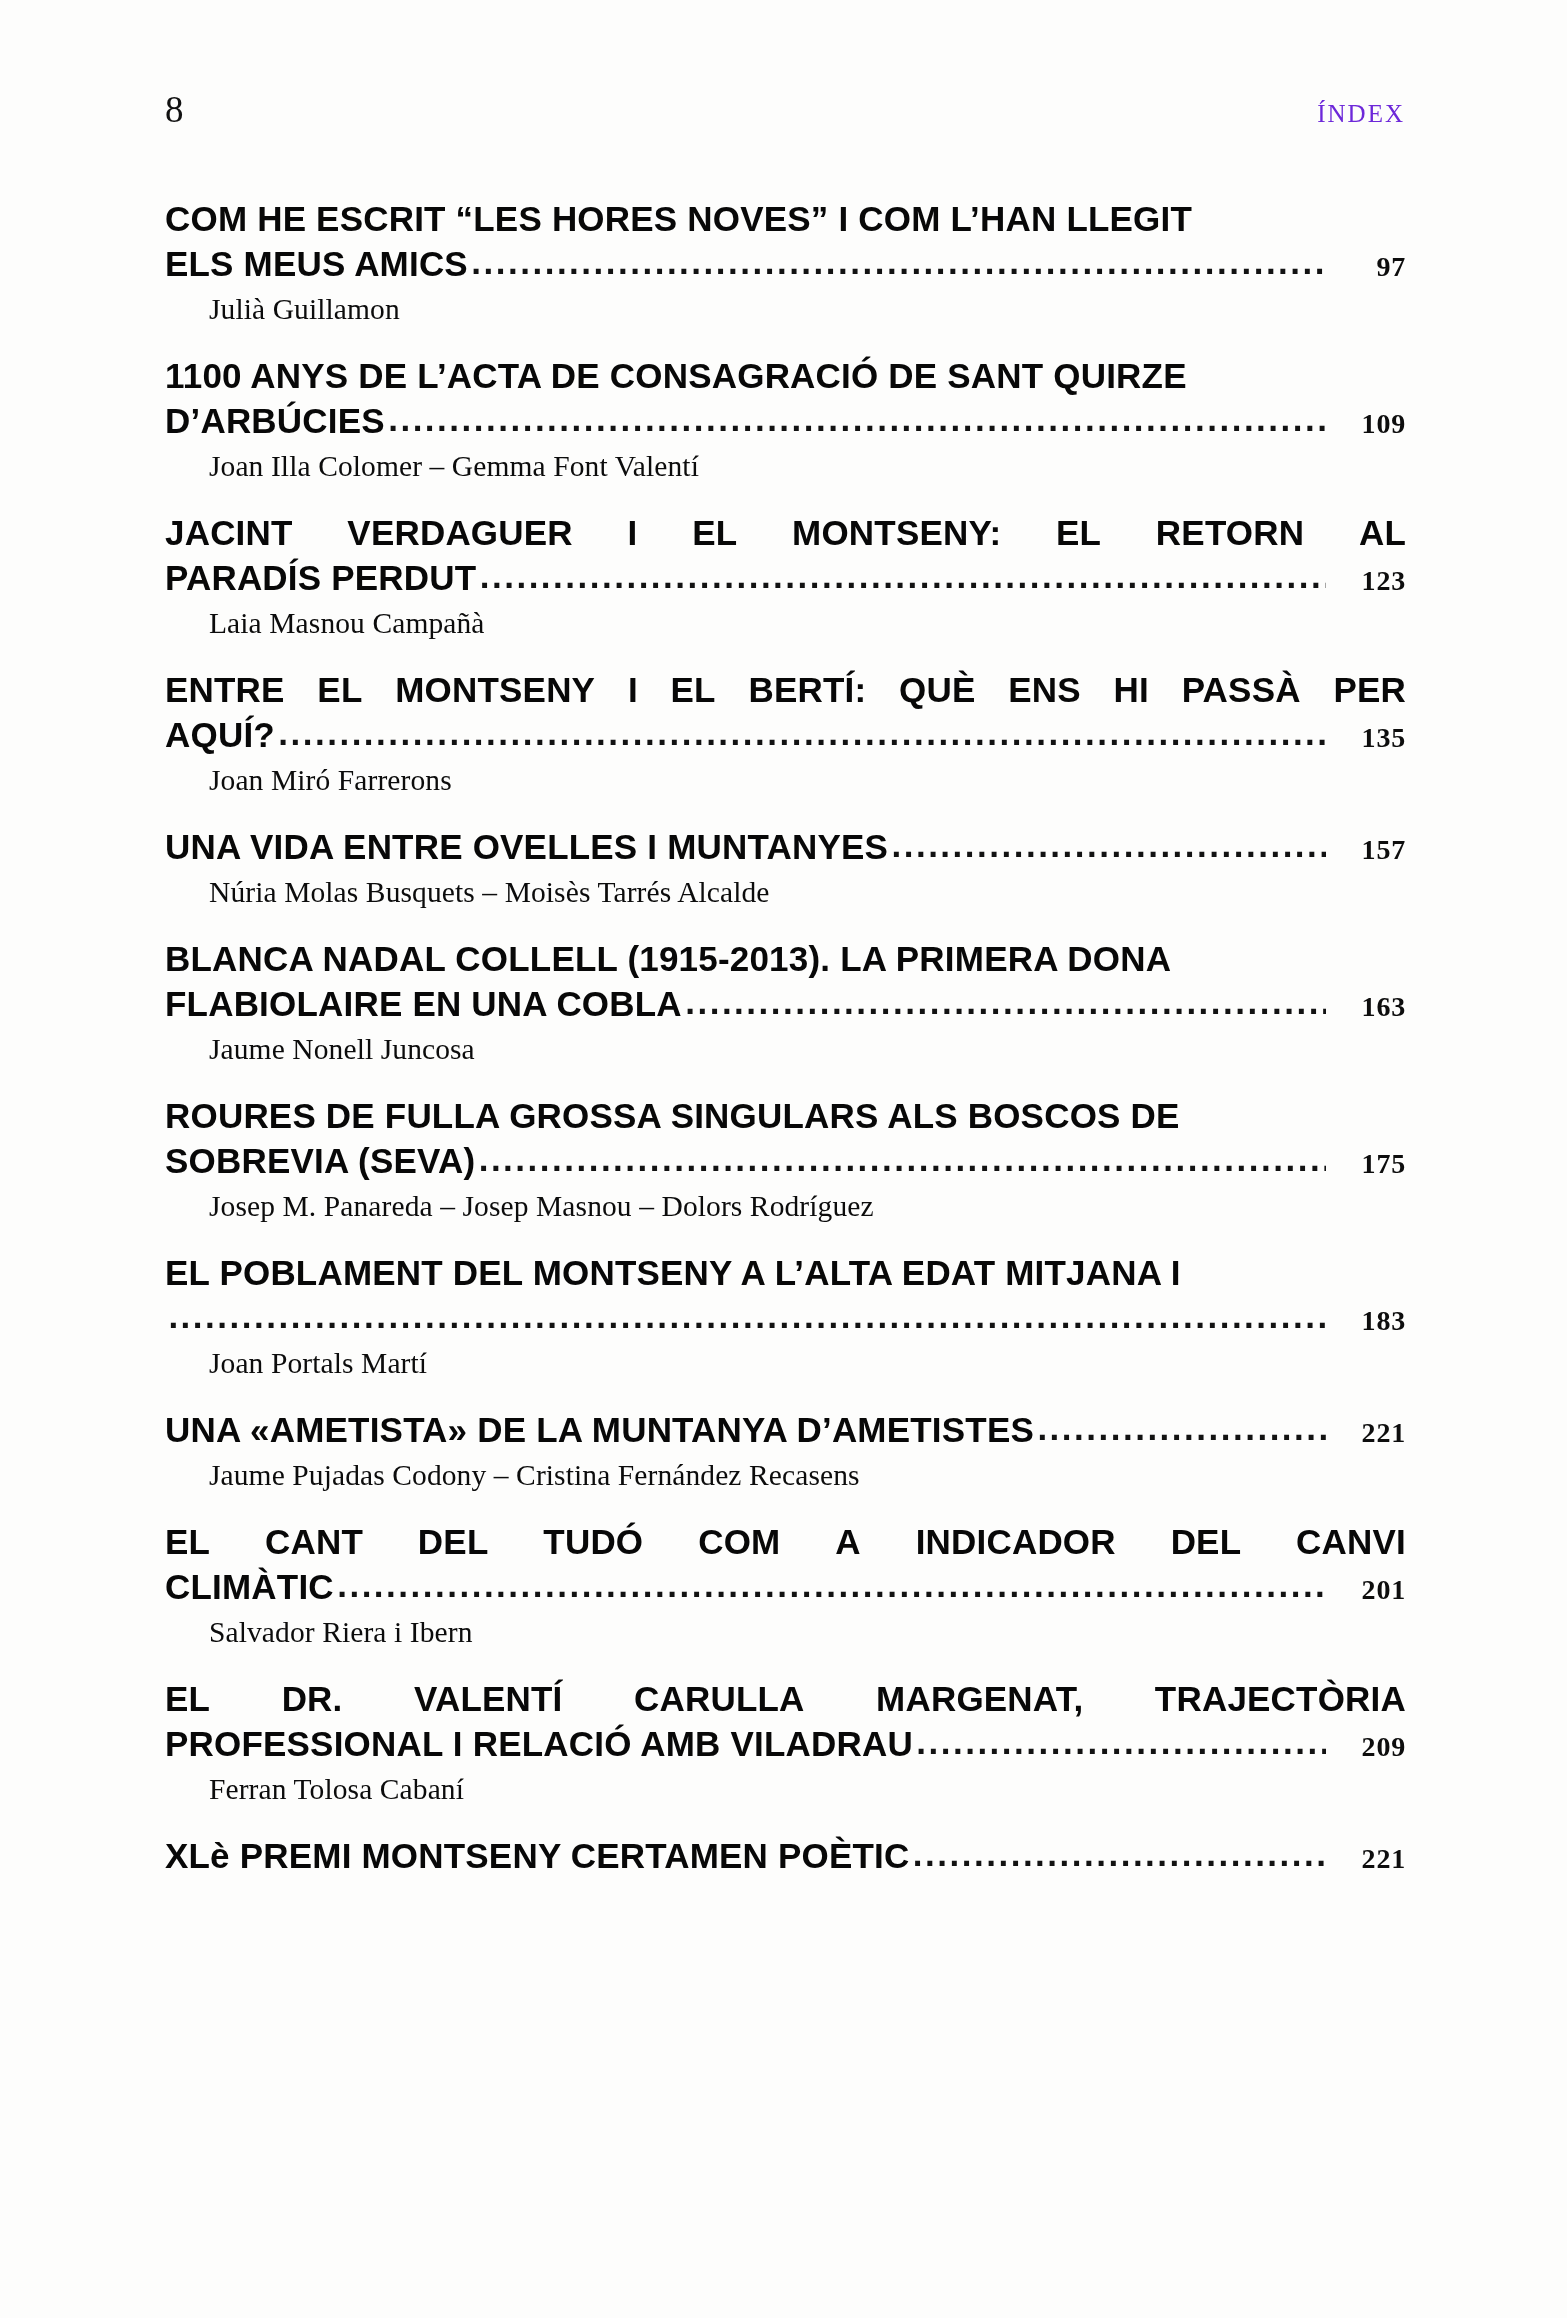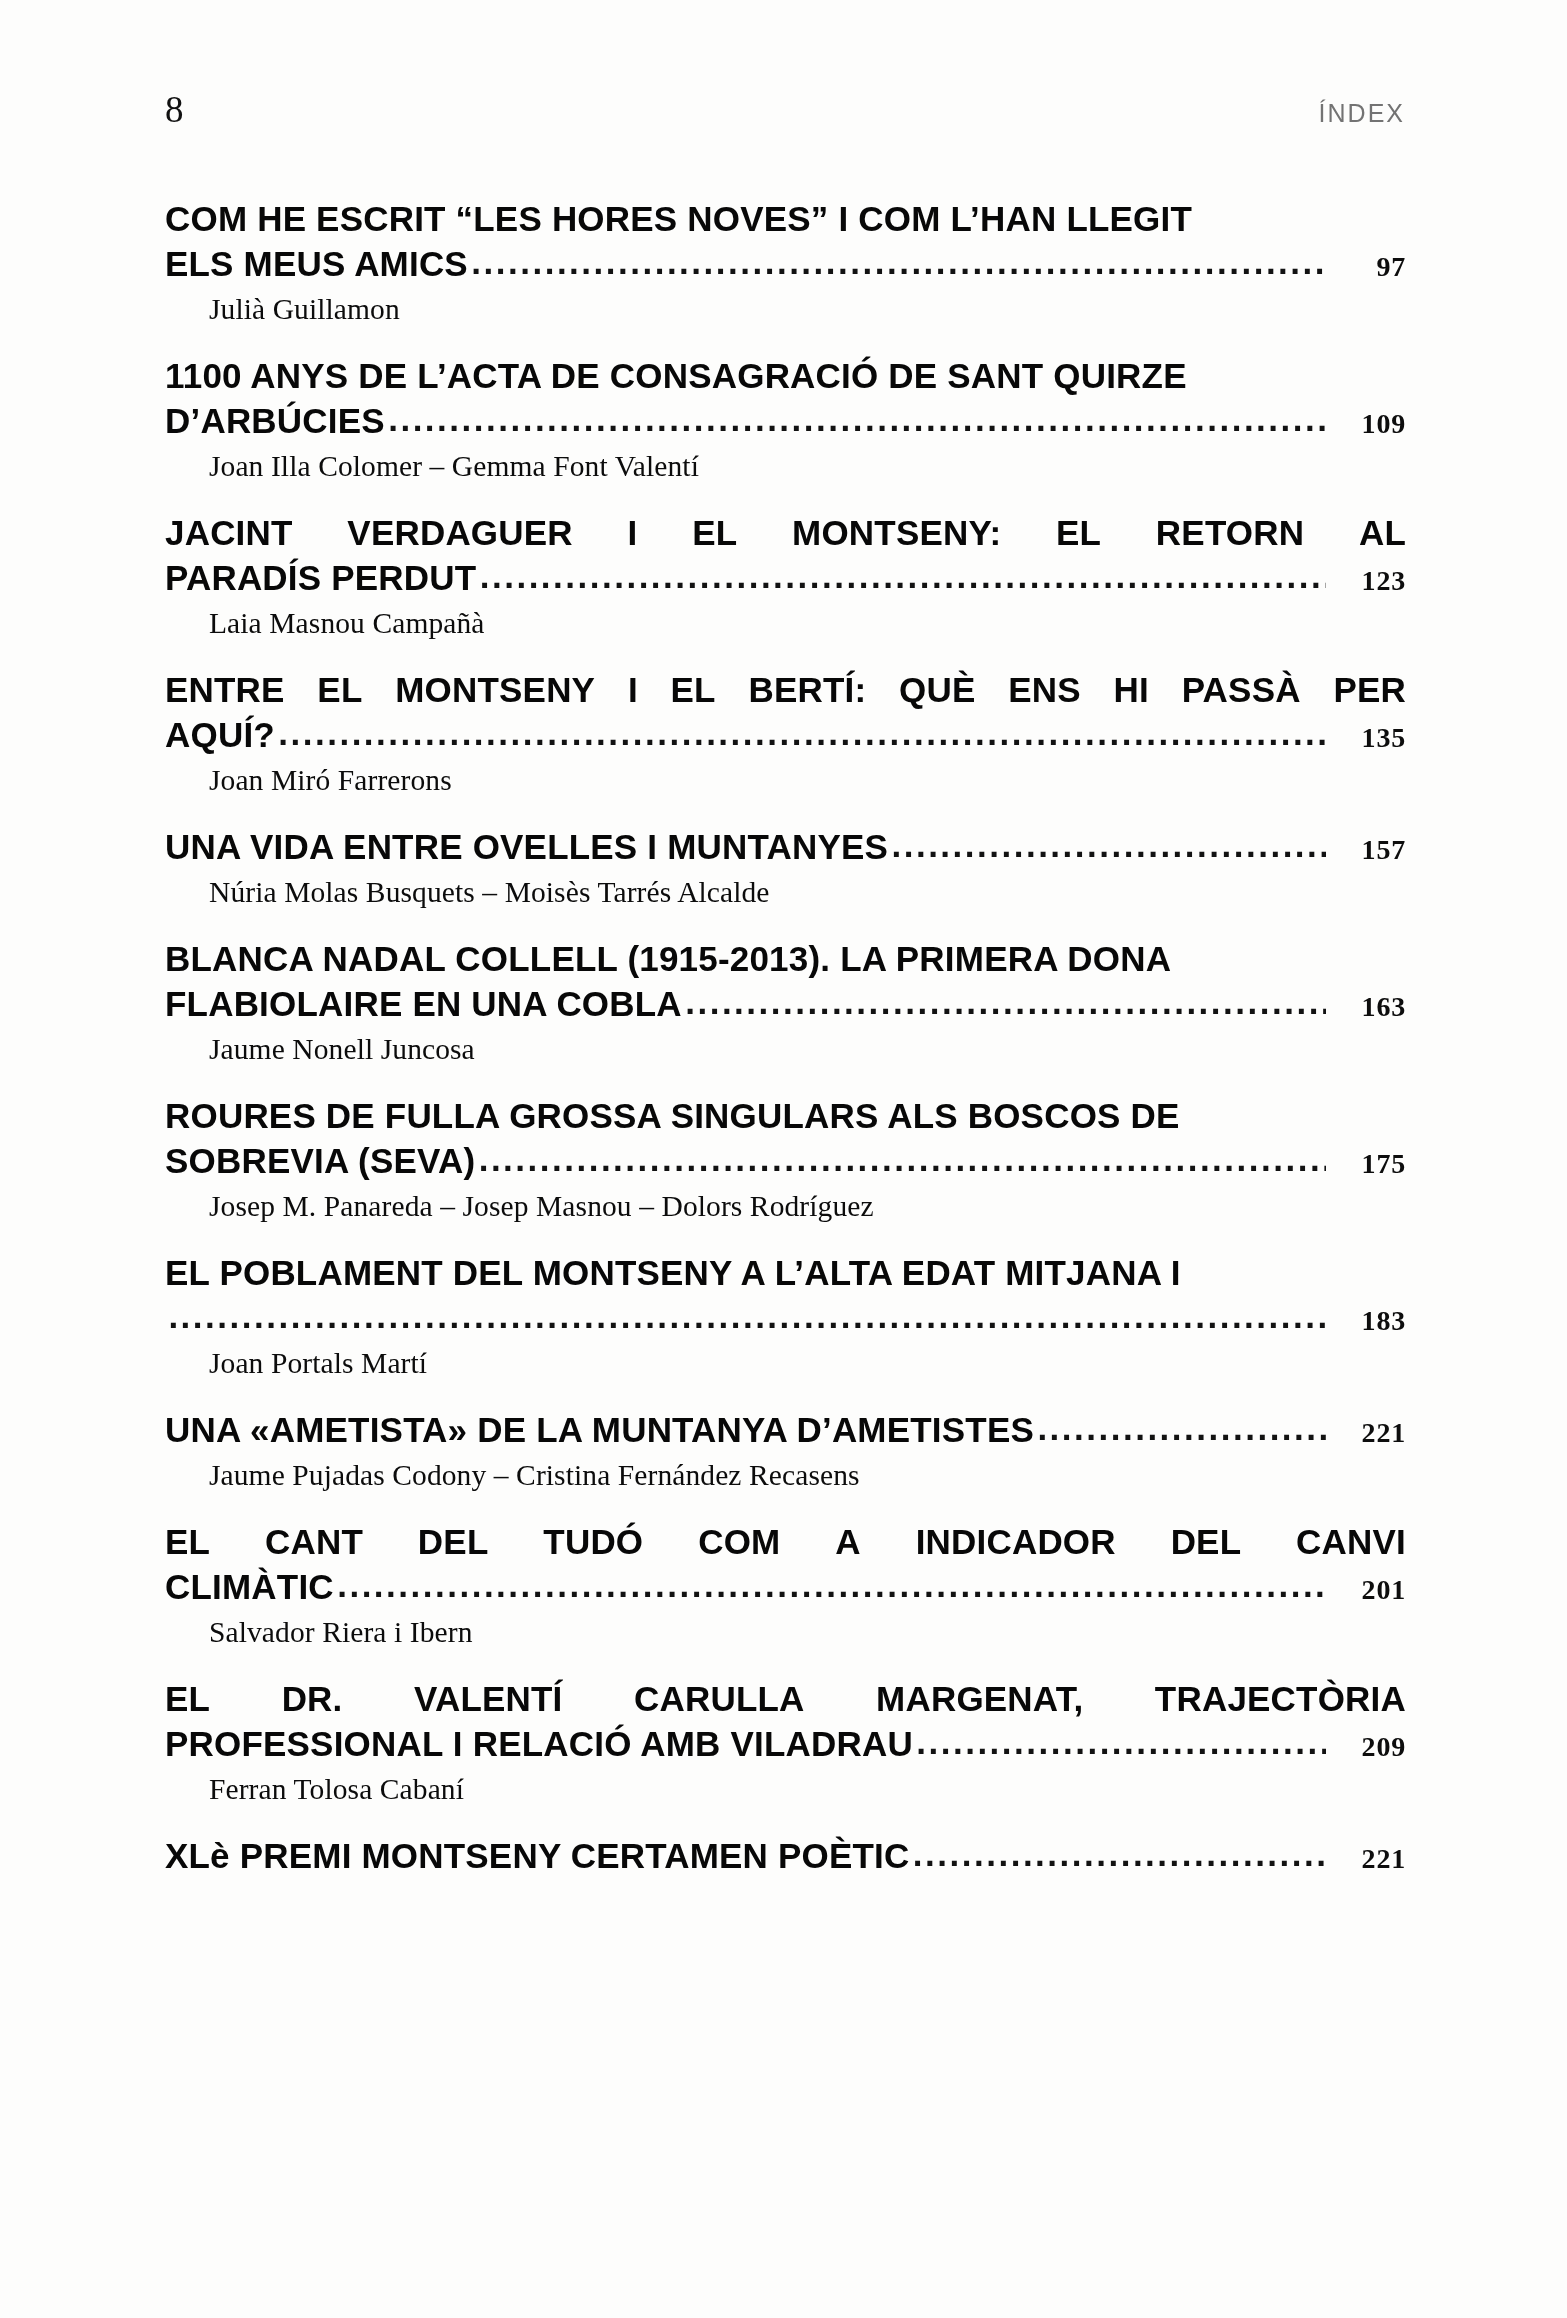--- a/index.html
+++ b/index.html
@@ -29,24 +29,24 @@
     align-items: baseline;
     justify-content: space-between;
   }
   .folio {
     font-family: "Liberation Serif", serif;
     font-size: 37px;
     line-height: 1;
     color: #111;
   }
   .head-title {
-    font-family: Liberation Sans, sans-serif;
+    font-family: Liberation Serif, serif;
     font-size: 25px;
     letter-spacing: 2px;
-    color: #737373;
+    color: #6d28d9;
   }
 
   
   .toc {
     position: absolute;
     top: 196px;
     left: 165px;
     width: 1241px;
   }
 

